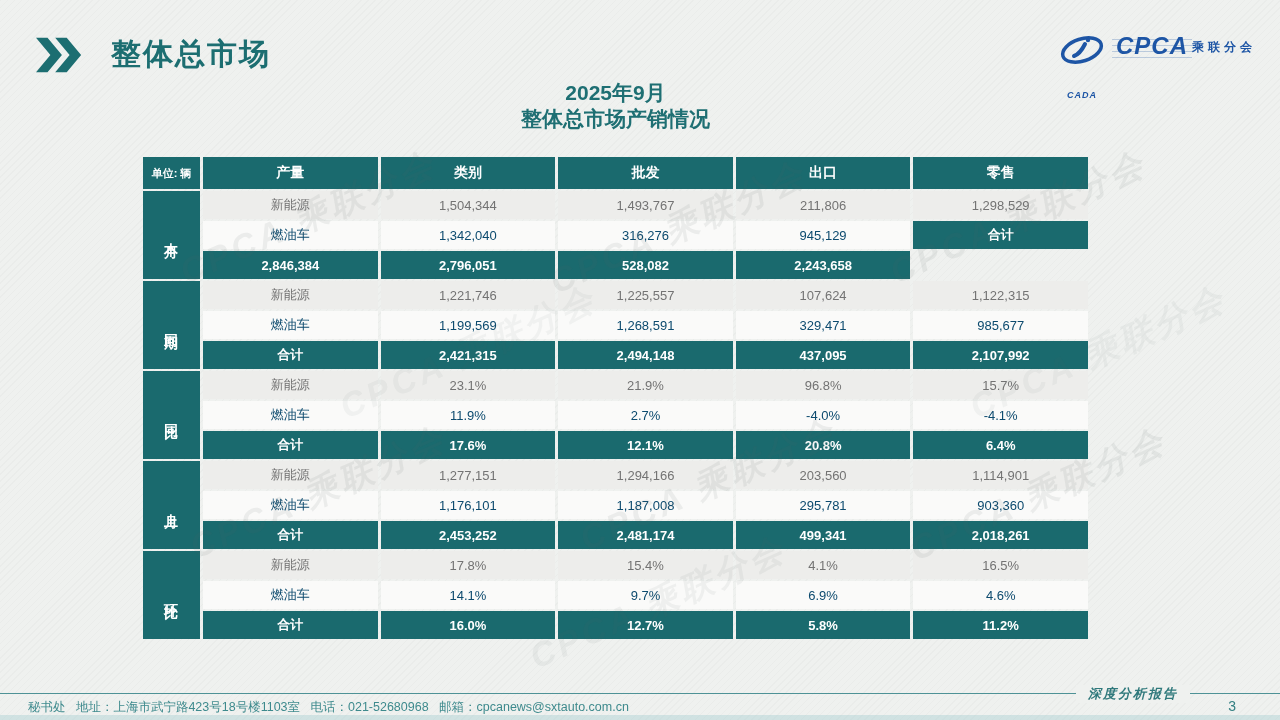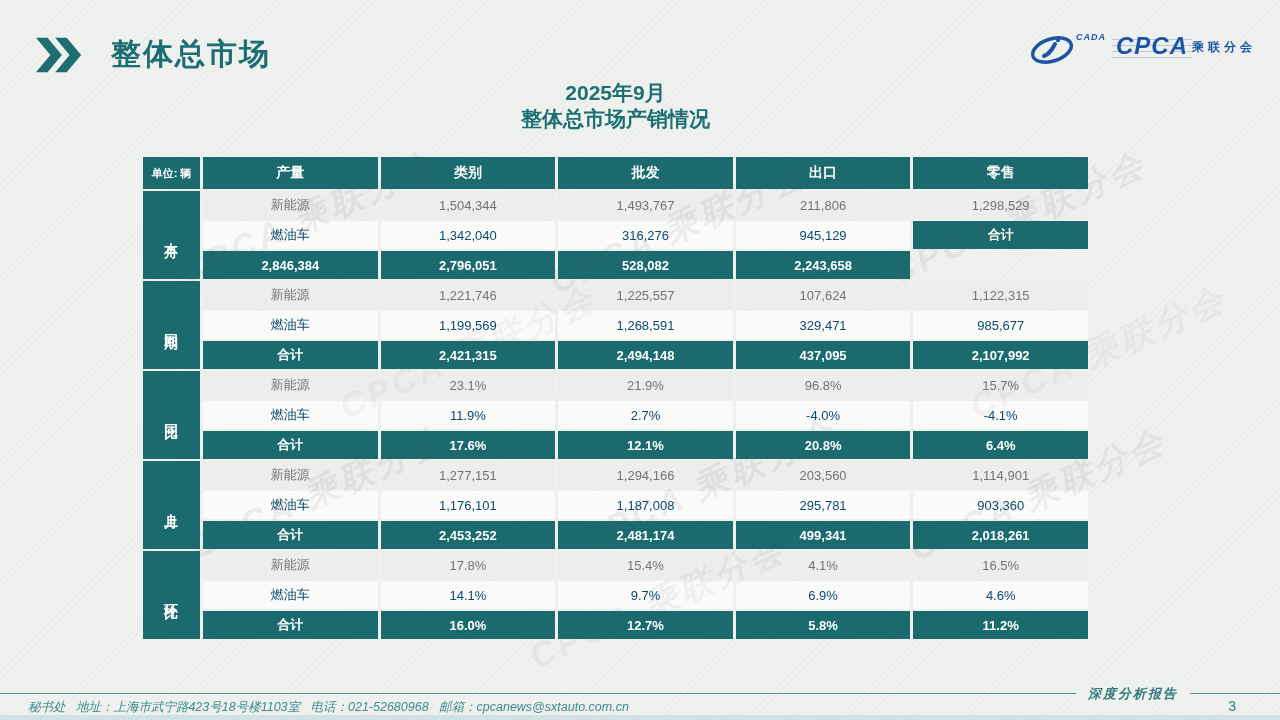--- a/index.html
+++ b/index.html
@@ -8,21 +8,21 @@
     font-family:"Liberation Sans","DejaVu Sans",sans-serif;
     background-color:#eff1ef;
     background-image:repeating-linear-gradient(135deg, rgba(0,0,0,0.018) 0 1px, transparent 1px 5px);
   }
   
   .slide-header{position:absolute;left:36px;top:34px;display:flex;align-items:center;gap:27px;}
   .chevrons{width:48px;height:36px;flex:0 0 auto;}
   .slide-title{font-size:30px;font-weight:bold;color:#1c6e71;letter-spacing:2px;}
   
   .logo{position:absolute;right:24px;top:34px;display:flex;align-items:flex-start;gap:6px;}
-  .logo-cada{display:flex;flex-direction:row;align-items:flex-start;}
+  .logo-cada{display:flex;flex-direction:column;align-items:center;gap:24px;}
   .logo-cada-text{font-size:9px;font-style:italic;font-weight:bold;color:#1d55a5;letter-spacing:1px;margin-top:-2px;}
   .logo-right{display:flex;align-items:center;}
   .logo-cpca{font-size:24px;font-weight:bold;font-style:italic;color:#1d55a5;line-height:24px;letter-spacing:1px;
     background:repeating-linear-gradient(180deg, transparent 0 5px, rgba(29,85,165,0.25) 5px 6px);
     padding:0 4px;}
   .logo-sub{font-size:12px;color:#1d55a5;letter-spacing:4px;font-weight:bold;margin-top:2px;}
   
   .table-title{position:absolute;left:143px;top:80px;width:945px;text-align:center;color:#1e6f73;font-weight:bold;}
   .table-title .line1{font-size:21px;line-height:26px;}
   .table-title .line2{font-size:21px;line-height:26px;}
@@ -43,21 +43,21 @@
   
   .watermark-layer{position:absolute;left:0;top:0;width:1280px;height:720px;pointer-events:none;z-index:5;}
   .wm{position:absolute;font-size:34px;font-weight:bold;font-style:italic;color:rgba(90,100,100,0.09);
       transform:rotate(-24deg);white-space:nowrap;letter-spacing:4px;}
   .wm1{left:170px;top:195px;} .wm2{left:540px;top:205px;} .wm3{left:880px;top:195px;}
   .wm4{left:330px;top:330px;color:rgba(90,100,100,0.06);} .wm5{left:960px;top:330px;color:rgba(90,100,100,0.06);}
   .wm6{left:180px;top:470px;} .wm7{left:570px;top:462px;} .wm8{left:900px;top:472px;}
   .wm9{left:520px;top:580px;color:rgba(90,100,100,0.07);}
   
   .footer-line{position:absolute;left:0;top:693px;width:1280px;height:1px;background:#4e9296;}
-  .footer-left{position:absolute;left:28px;top:699px;font-size:12.5px;color:#3e8a8d;white-space:pre;font-style:italic;}
+  .footer-left{position:absolute;left:28px;top:699px;font-size:12.5px;color:#3e8a8d;white-space:pre;}
   .report-chip{position:absolute;top:685px;right:90px;background:#eff1ef;padding:0 12px;
     font-family:"DejaVu Serif","Liberation Serif",serif;font-style:italic;font-weight:bold;
     font-size:13px;color:#30797c;letter-spacing:2px;z-index:2;}
   .page-number{position:absolute;right:44px;top:698px;font-size:14px;color:#337f82;}
   .bottom-strip{position:absolute;left:0;bottom:0;width:1280px;height:5px;background:rgba(170,208,210,0.45);}
 </style>
 </head>
 <body>
 
 <div class="slide-header">

